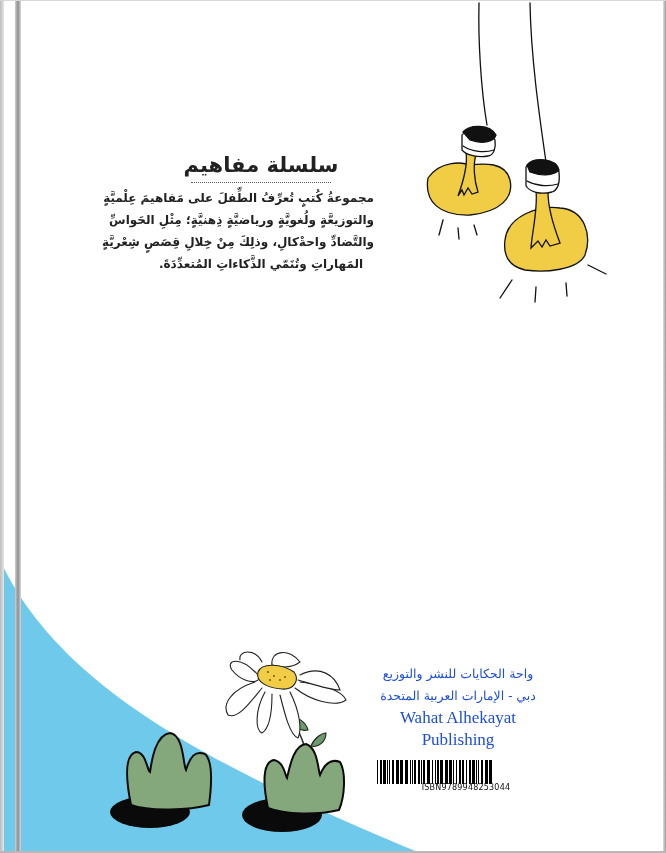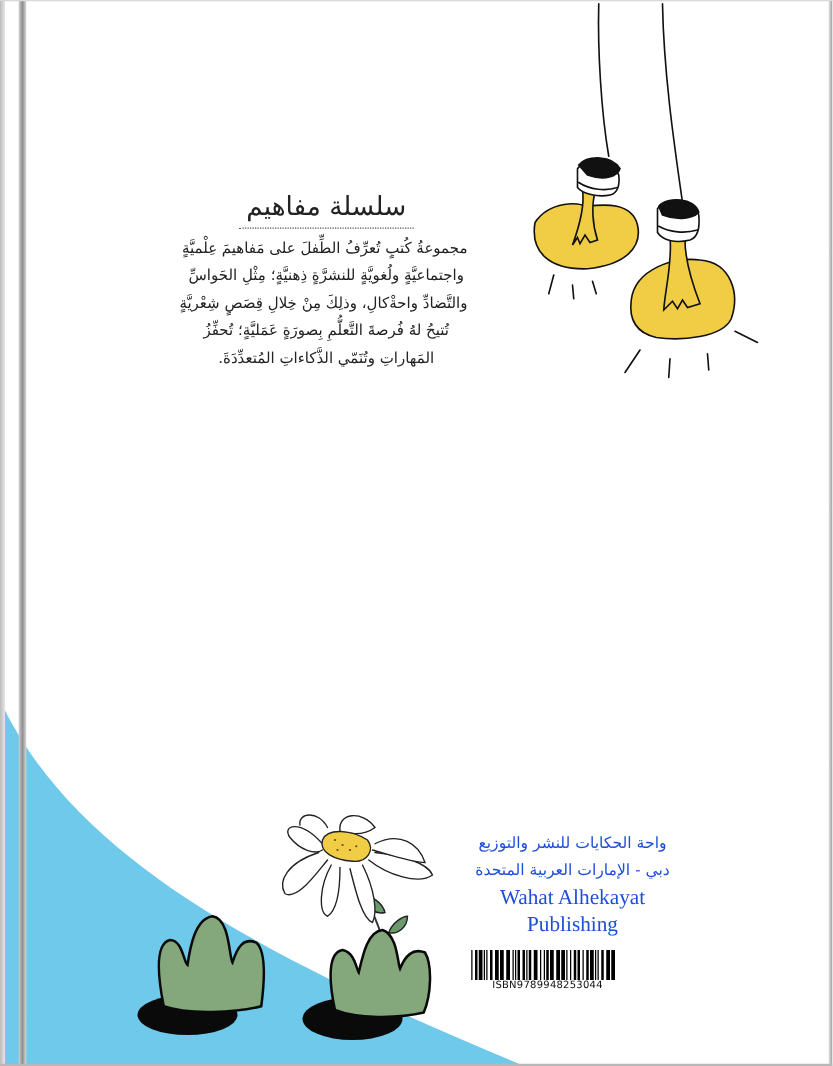--- a/index.html
+++ b/index.html
@@ -6,31 +6,31 @@
   body { width: 666px; height: 853px; overflow: hidden; background: #ffffff; position: relative; font-family: "DejaVu Sans", sans-serif; }
   .cover { position: absolute; left: 0; top: 0; width: 666px; height: 853px; background: #ffffff; overflow: hidden; }
   .art { position: absolute; left: 0; top: 0; width: 666px; height: 853px; }
   .spine-shade { position: absolute; top: 0; bottom: 0; width: 4px; }
   .spine1 { left: 0; background: linear-gradient(90deg, #bbbbbb, #e6e6e6); }
   .spine2 { left: 15px; width: 6px; background: linear-gradient(90deg, #cfcfcf, #8f8f8f, #d9d9d9); }
   .right-edge { position: absolute; right: 0; top: 0; bottom: 0; width: 3px; background: linear-gradient(90deg, #e0e0e0, #9a9a9a); }
   .bottom-edge { position: absolute; left: 0; right: 0; bottom: 0; height: 2px; background: #b8b8b8; }
   .top-edge { position: absolute; left: 0; right: 0; top: 0; height: 1px; background: #d8d8d8; }
 
-  .blurb { position: absolute; left: 148px; top: 150px; width: 226px; text-align: center; direction: rtl; color: #222; }
+  .blurb { position: absolute; left: 148px; top: 150px; width: 226px; text-align: center; direction: rtl; color: #222; font-weight: bold; }
   .blurb-title { font-size: 21px; line-height: 30px; margin: 0 auto; }
   .title-rule { width: 140px; margin: 2px auto 4px auto; border-top: 1.5px dotted #555; }
   .blurb-line { font-size: 12px; line-height: 22px; white-space: nowrap; font-family: "DejaVu Sans", sans-serif; }
 
   .publisher { position: absolute; left: 372px; top: 663px; width: 172px; text-align: center; color: #1d4ed8; }
   .pub-ar { font-size: 12.5px; line-height: 22px; direction: rtl; font-family: "DejaVu Serif", serif; }
   .pub-en { font-size: 17px; line-height: 22px; font-family: "Liberation Serif", serif; }
   .barcode { position: absolute; left: 377px; top: 760px; width: 160px; height: 24px; display: flex; align-items: stretch; }
   .barcode span { display: block; background: #000; height: 100%; }
-  .isbn { position: absolute; left: 358px; top: 783px; width: 160px; text-align: center; font-size: 8px; letter-spacing: 0.2px; color: #111; font-family: "DejaVu Sans", sans-serif; }
+  .isbn { position: absolute; left: 386px; top: 783px; width: 160px; text-align: center; font-size: 8px; letter-spacing: 0.2px; color: #111; font-family: "DejaVu Sans", sans-serif; }
 </style>
 </head>
 <body>
 
 <div class="cover">
 
   <svg class="art" viewBox="0 0 666 853" xmlns="http://www.w3.org/2000/svg">
 
     <path d="M0,560 C60,690 220,770 420,853 L0,853 Z" fill="#6ec9ea"></path>
 
@@ -103,23 +103,22 @@
   <div class="spine-shade spine1"></div>
   <div class="spine-shade spine2"></div>
   <div class="right-edge"></div>
   <div class="bottom-edge"></div>
   <div class="top-edge"></div>
 
   <div class="blurb">
     <div class="blurb-title">سلسلة مفاهيم</div>
     <div class="title-rule"></div>
     <div class="blurb-line">مجموعةُ كُتبٍ تُعرِّفُ الطِّفلَ على مَفاهيمَ عِلْميَّةٍ</div>
-    <div class="blurb-line">واجتماعيَّةٍ ولُغويَّةٍ للنشرَّةٍ ذِهنيَّةٍ؛ مِثْلِ الحَواسِّ</div>
+    <div class="blurb-line">والتوزيعَّةٍ ولُغويَّةٍ ورياضيَّةٍ ذِهنيَّةٍ؛ مِثْلِ الحَواسِّ</div>
     <div class="blurb-line">والتَّضادِّ واحةْكالِ، وذلِكَ مِنْ خِلالِ قِصَصٍ شِعْريَّةٍ</div>
-    <div class="blurb-line">تُتيحُ لهُ فُرصةَ التَّعلُّمِ بِصورَةٍ عَمَليَّةٍ؛ تُحفِّزُ</div>
     <div class="blurb-line">المَهاراتِ وتُنَمّي الذَّكاءاتِ المُتعدِّدَةَ.</div>
   </div>
 
   <div class="publisher">
     <div class="pub-ar">واحة الحكايات للنشر والتوزيع</div>
     <div class="pub-ar">دبي - الإمارات العربية المتحدة</div>
     <div class="pub-en">Wahat Alhekayat Publishing</div>
   </div>
 
   <div class="barcode" id="barcode">

